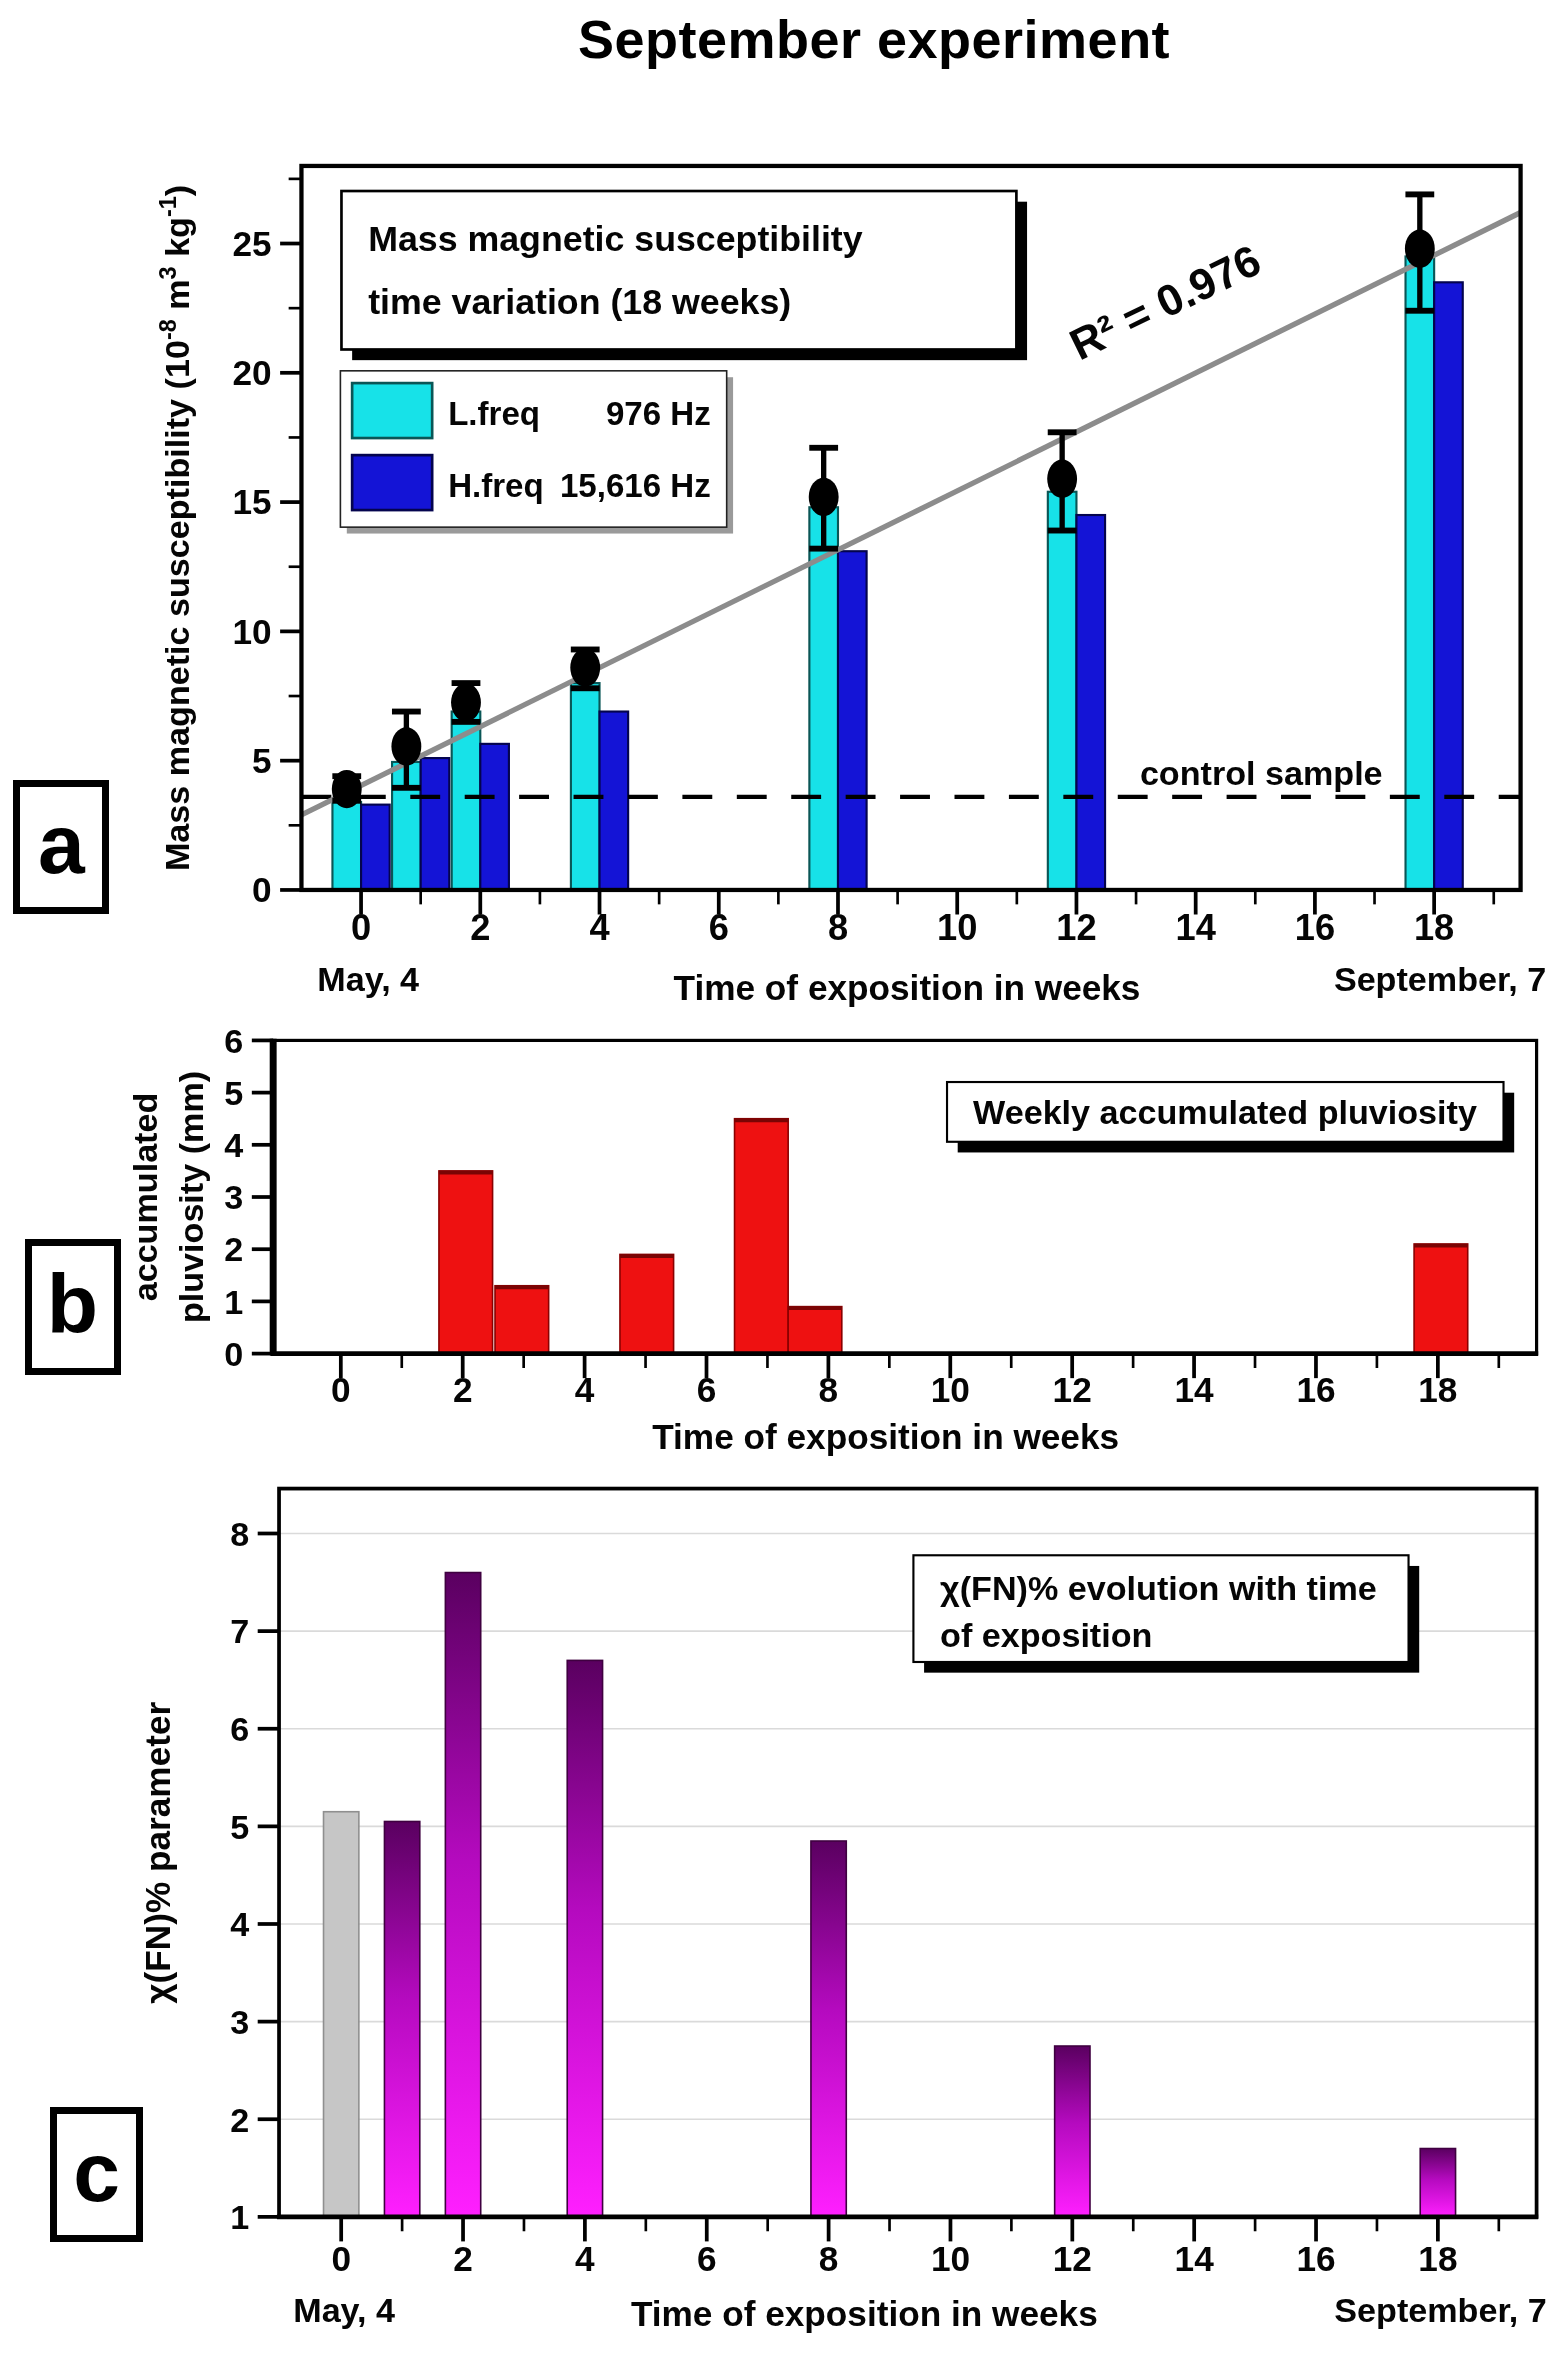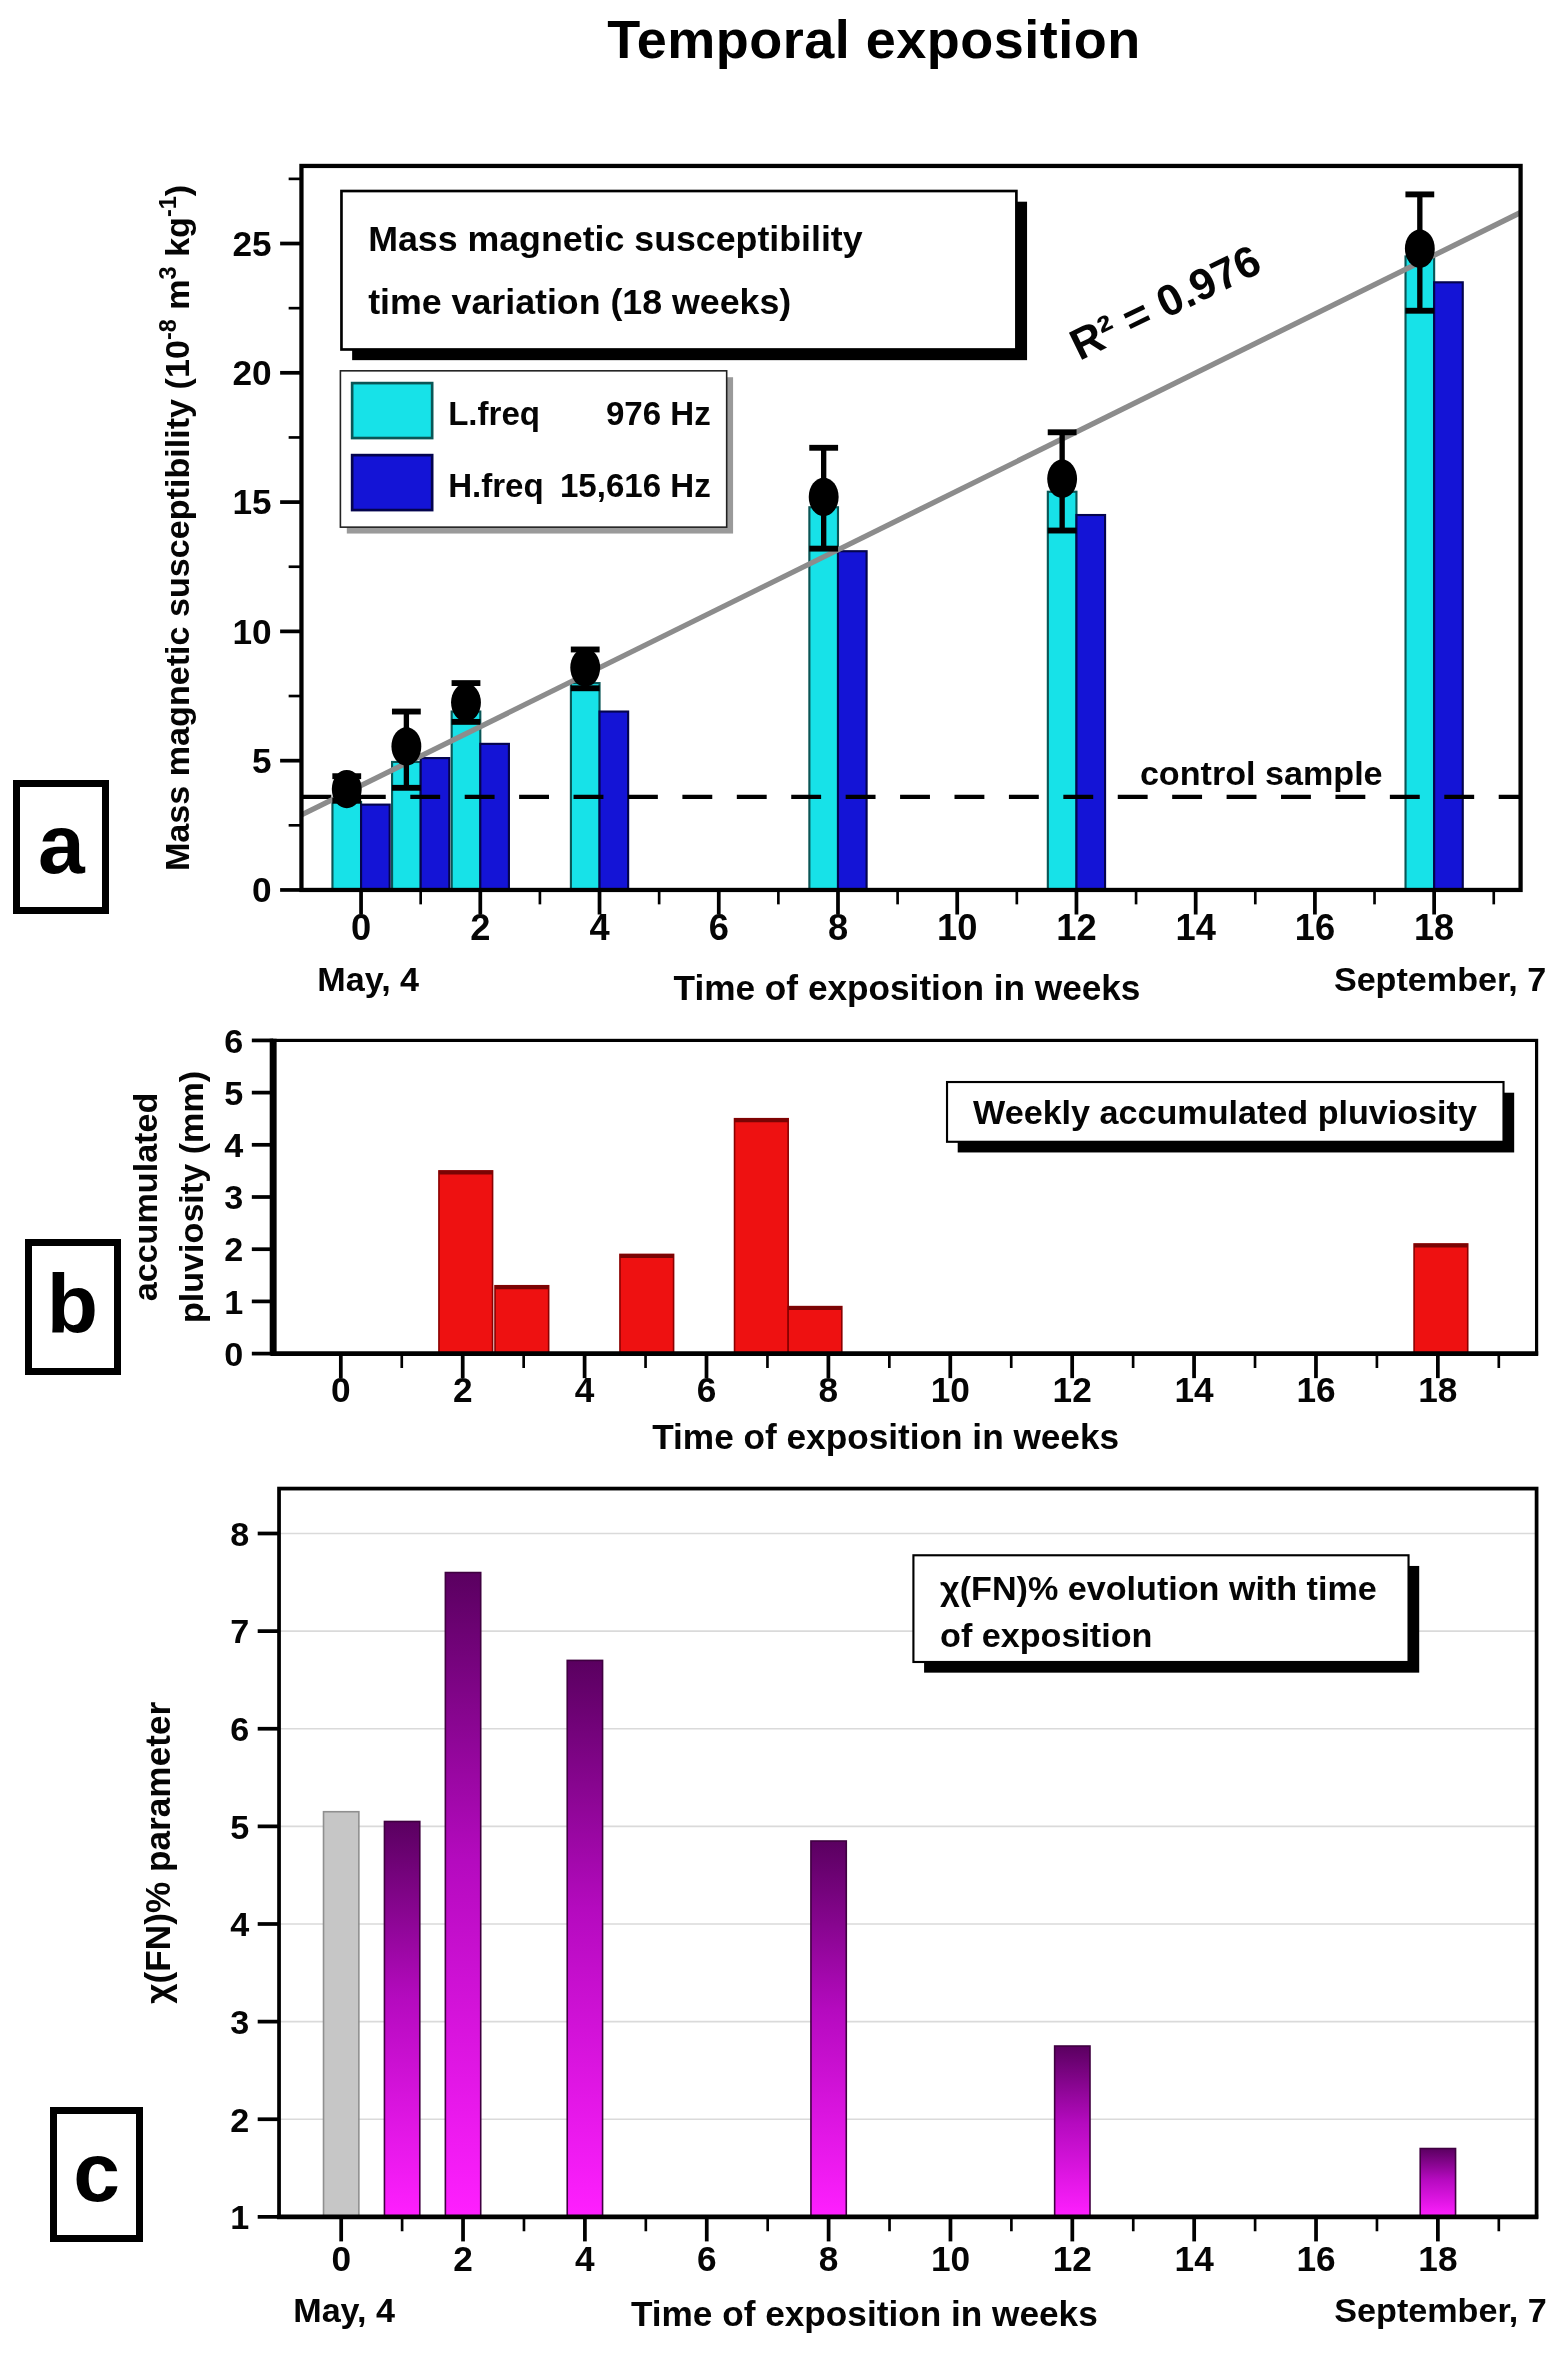--- a/index.html
+++ b/index.html
@@ -11,21 +11,21 @@
   .panel-letter{position:absolute;border:7px solid #000;background:#fff;
                 display:flex;align-items:center;justify-content:center;
                 font-weight:bold;font-size:84px;color:#000;padding-bottom:5.3px;box-sizing:content-box;}
   .pl-a{left:13.3px;top:780px;width:82px;height:115px;}
   .pl-b{left:24.5px;top:1239px;width:82px;height:117px;}
   .pl-c{left:50px;top:2107px;width:79px;height:116px;}
 </style>
 </head>
 <body>
 
-<div class="fig-title">Temporal exposition</div>
+<div class="fig-title">September experiment</div>
 
 <svg id="fig-svg" width="1567" height="2354" viewBox="0 0 2937 4412">
     <defs>
       <linearGradient id="gp" x1="0" y1="0" x2="0" y2="1">
         <stop offset="0%" stop-color="#5A0060"></stop>
         <stop offset="45%" stop-color="#B50ABF"></stop>
         <stop offset="100%" stop-color="#FF1FFF"></stop>
       </linearGradient>
     </defs>
     <rect x="623.1026894865525" y="1503.2214285714285" width="53.633251833740815" height="164.77857142857147" fill="#17E2E8" stroke="#0A5656" stroke-width="4"></rect>

